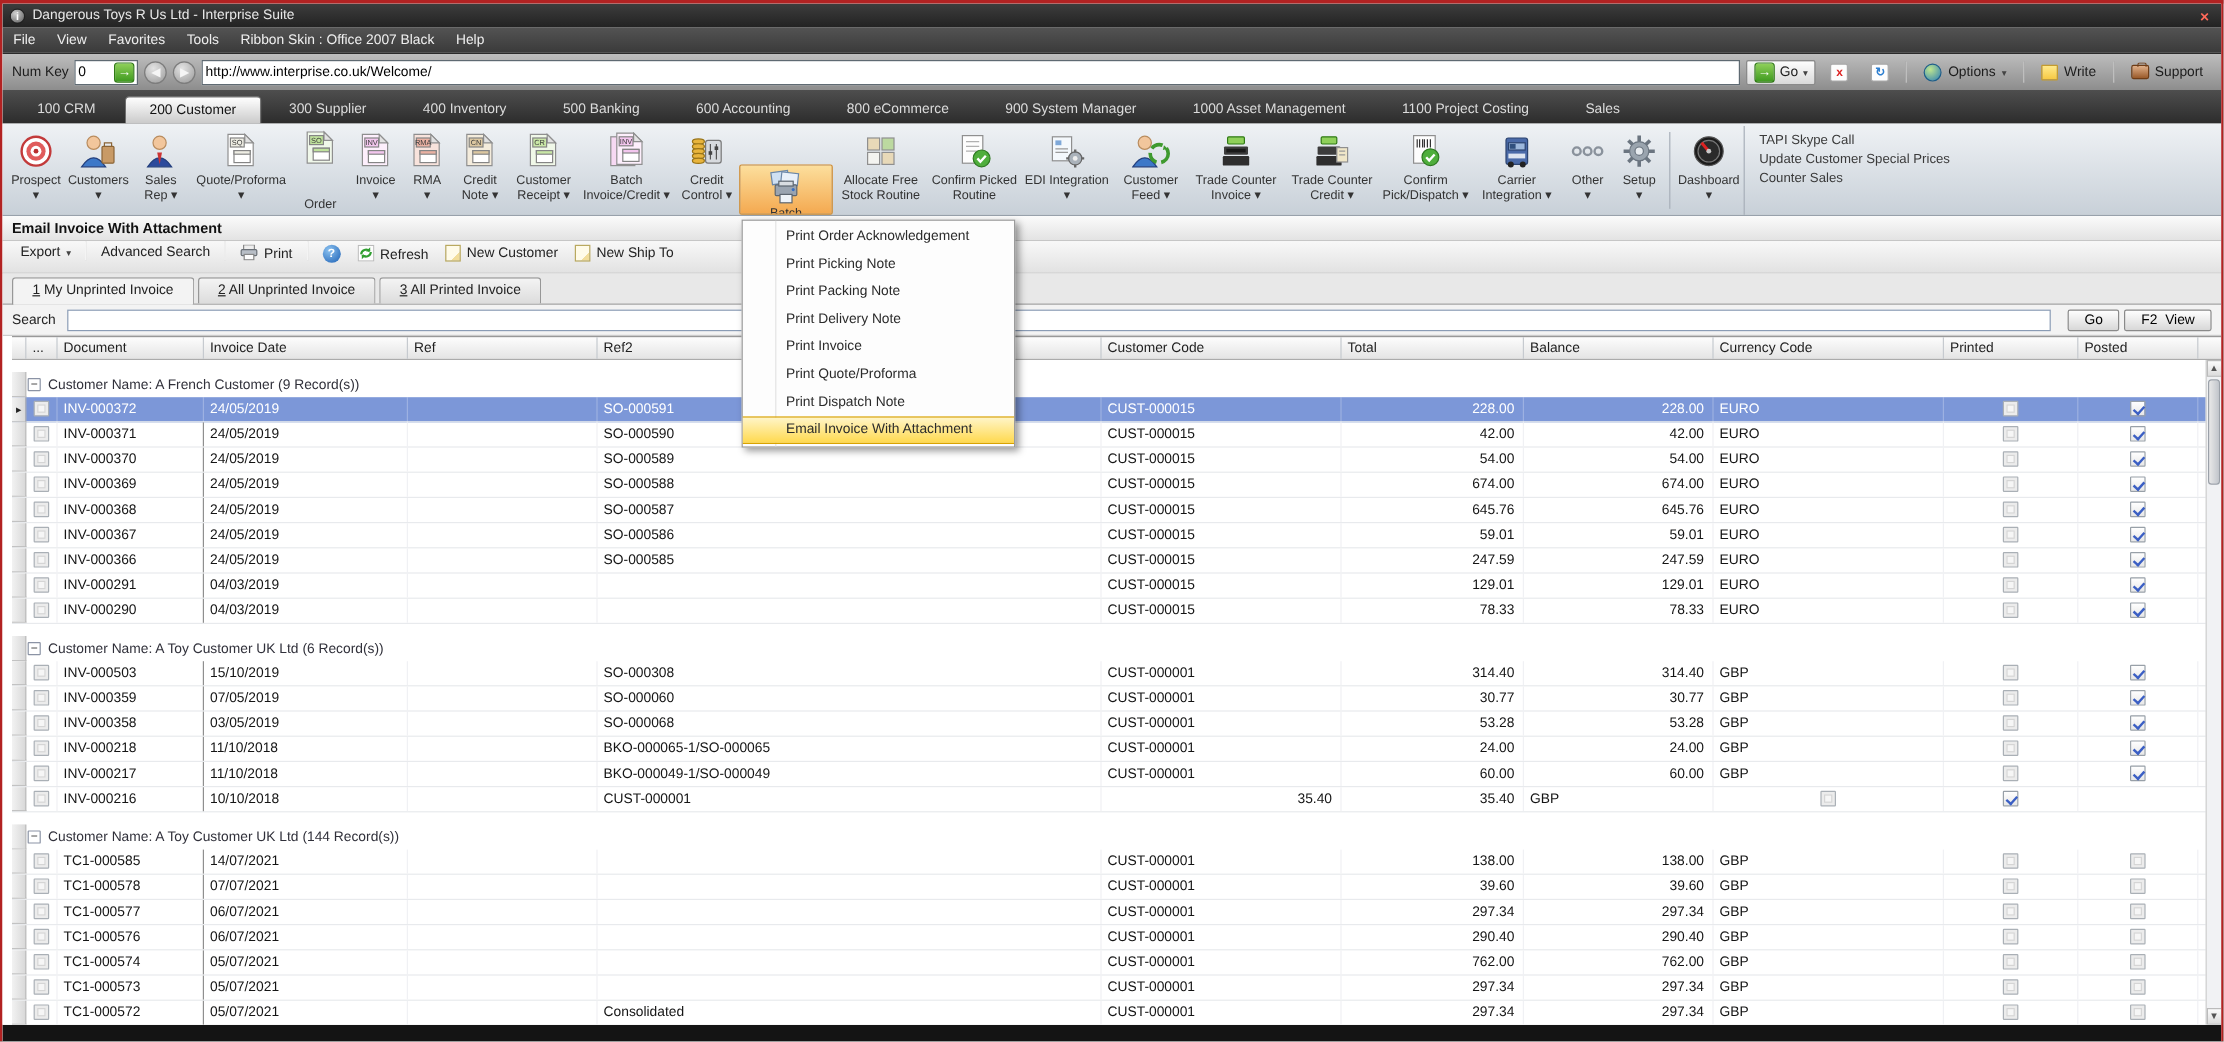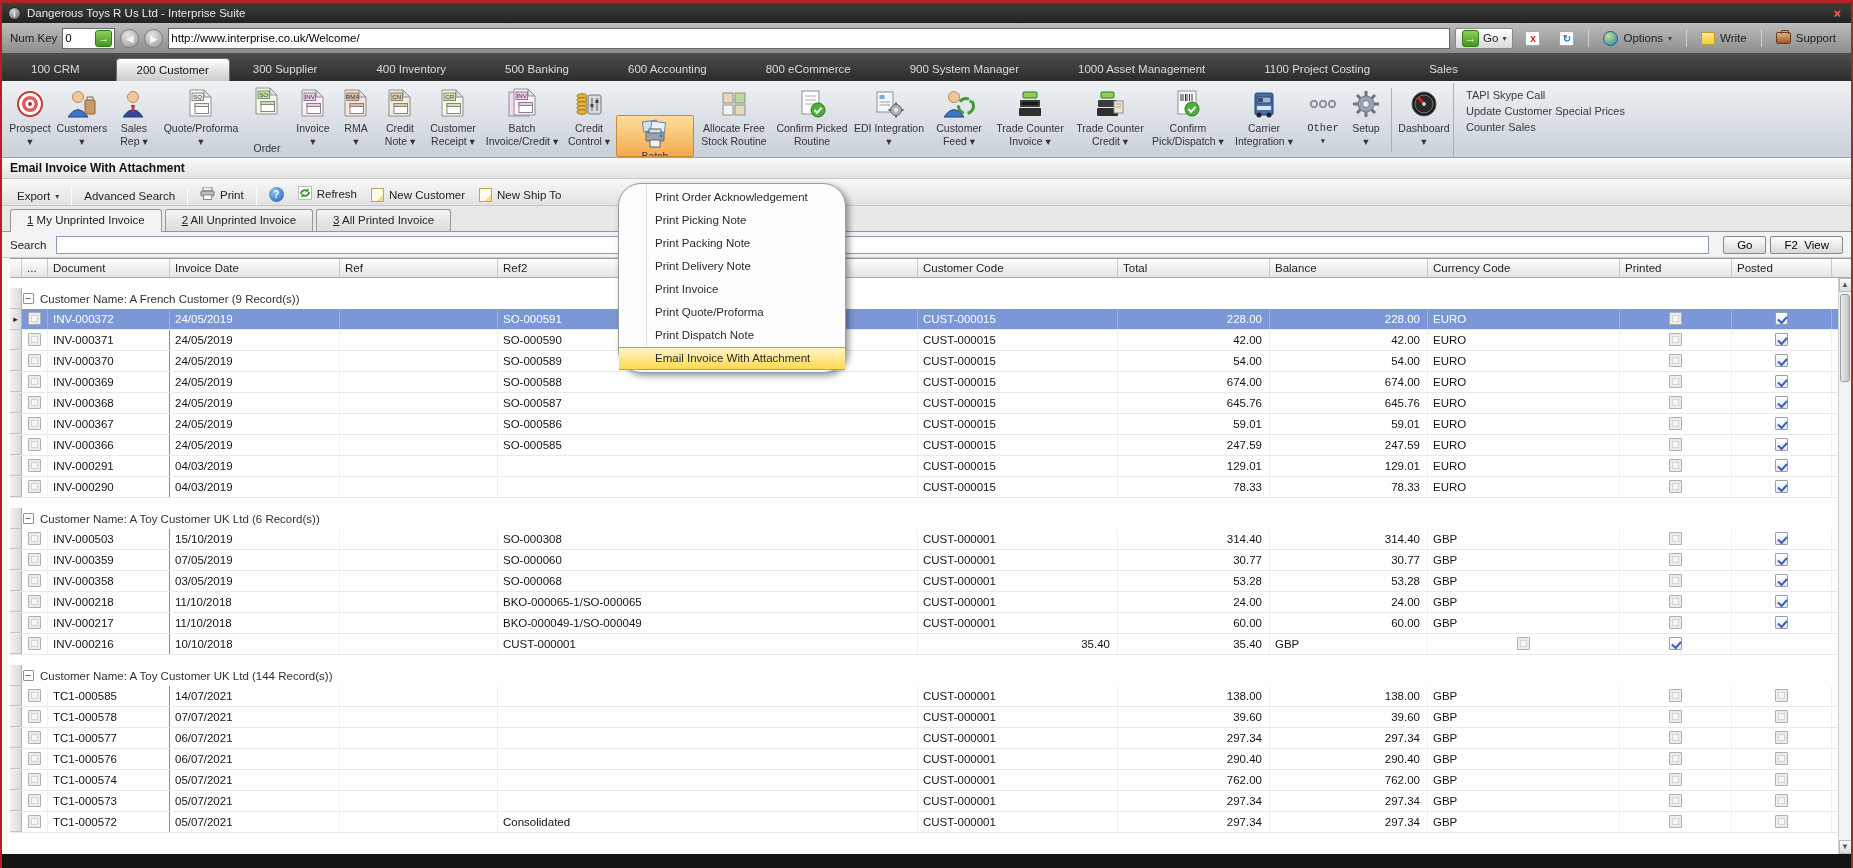--- a/index.html
+++ b/index.html
@@ -25,39 +25,39 @@
   .abar-btn{display:flex;align-items:center;gap:5px;padding:0 7px;height:22px}
   .asep{width:1px;height:18px;background:#747474;border-right:1px solid #cfcfcf;margin:0 2px}
   .i-stop{width:15px;height:15px;background:#fdfdfd;border:1px solid #aaa;color:#d22;font-weight:bold;font-size:10px;line-height:13px;text-align:center;border-radius:2px}
   .i-refresh2{width:15px;height:15px;background:#fdfdfd;border:1px solid #aaa;border-radius:2px;color:#2e7fd0;font-weight:bold;font-size:10px;line-height:13px;text-align:center}
   .i-globe{width:15px;height:15px;border-radius:50%;background:radial-gradient(circle at 35% 30%,#bfe68f,#2d7fb5);border:1px solid #1d5f8a}
   .i-sticky{width:14px;height:13px;background:linear-gradient(#ffe98a,#f7c944);border:1px solid #c49b2e;border-radius:1px}
   .i-case{width:15px;height:12px;background:linear-gradient(#e0b089,#9a5a2a);border:1px solid #6e3c16;border-radius:2px;position:relative}
   .i-case::before{content:"";position:absolute;left:4px;top:-3px;width:6px;height:3px;border:1px solid #6e3c16;border-bottom:none;border-radius:2px 2px 0 0}
   
   .modtabs{height:28px;background:linear-gradient(#4e4e4e,#2c2c2c);display:flex;align-items:flex-end;padding:0 6px;color:#dcdcdc;font-size:11.5px;flex:0 0 auto}
-  .modtab{padding:5px 36px 6px 23px;white-space:nowrap}
+  .modtab{padding:5px 24px 6px 23px;white-space:nowrap}
   .modtab.active{background:linear-gradient(#ffffff,#cacaca);color:#111;border:1px solid #6e6e6e;border-bottom:none;border-radius:4px 4px 0 0;padding:5px 20px}
   
   .ribbon{height:77px;background:linear-gradient(#eff2f5,#c8d0d8);border-bottom:1px solid #98a1ab;display:flex;align-items:stretch;padding:2px 2px 0 4px;flex:0 0 auto;position:relative}
   .rbtn{flex:0 0 auto;display:flex;flex-direction:column;align-items:center;padding-top:2px;font-size:10.5px;color:#333;text-align:center;line-height:1.2;border:1px solid transparent;border-radius:2px;overflow:hidden}
   .rbtn .ricon{height:36px;display:flex;align-items:center;justify-content:center}
   .rbtn.active{background:linear-gradient(#fcdf9d,#f4a950);border-color:#d08a2c}
   .rsep{flex:0 0 1px;background:#a7afb8;margin:5px 3px;width:1px}
   .quicklinks{margin-left:auto;flex:0 0 412px;border-left:1px solid #a7afb8;padding:6px 0 0 12px;display:flex;flex-direction:column;gap:4px;font-size:11px;color:#3a3a3a}
   .qlink{cursor:default}
   svg text{font-family:"Liberation Sans",sans-serif}
   
   .bmenu{position:absolute;width:228px;background:#fdfdfd;border:1px solid #9b9b9b;box-shadow:3px 3px 6px rgba(0,0,0,.4);z-index:60;padding:2px 0}
   .bmenu::before{content:"";position:absolute;left:27px;top:0;bottom:0;width:1px;background:#e3e3e3}
   .bmenu-item{height:23px;line-height:23px;font-size:11.5px;color:#2b2b2b;padding-left:36px;white-space:nowrap;position:relative}
   .bmenu-item.hl{background:linear-gradient(#fff5c8,#ffd94e);border-top:1px solid #d9a300;border-bottom:1px solid #d9a300;height:23px;line-height:21px}
   
   .section-title{height:21px;background:linear-gradient(#fbfbfb,#e3e3e3);border-bottom:1px solid #c6c6c6;font-weight:bold;font-size:12px;color:#111;display:flex;align-items:center;padding-left:8px;flex:0 0 auto}
-  .toolbar{height:27px;background:linear-gradient(#f8f8f8,#e2e2e2);border-bottom:1px solid #c6c6c6;display:flex;align-items:flex-end;font-size:11.5px;color:#222;padding-left:8px;flex:0 0 auto}
+  .toolbar{height:27px;background:linear-gradient(#f8f8f8,#e2e2e2);border-bottom:1px solid #c6c6c6;display:flex;align-items:flex-start;font-size:11.5px;color:#222;padding-left:8px;flex:0 0 auto}
   .titem{display:flex;align-items:center;gap:5px;padding:3px 7px;border-radius:2px}
   .tsep{width:1px;height:16px;background:#bdbdbd;border-right:1px solid #fff;margin:0 5px}
   .arrow-dn{font-size:8px;color:#444}
   .i-help{width:15px;height:15px;border-radius:50%;background:radial-gradient(circle at 35% 30%,#8cc2f0,#1b5fb4);color:#fff;font-size:10px;font-weight:bold;text-align:center;line-height:15px}
   .i-note{width:13px;height:14px;background:linear-gradient(135deg,#fffbe8 70%,#f2dd9a 70%);border:1px solid #b9a95f}
   
   .viewtabs{height:26px;background:#e8e8e8;display:flex;align-items:flex-end;padding-left:8px;border-bottom:1px solid #979797;font-size:11.5px;flex:0 0 auto}
   .vtab{padding:4px 16px 5px 16px;border:1px solid #979797;border-bottom:none;border-radius:3px 3px 0 0;background:linear-gradient(#f4f4f4,#dcdcdc);margin-right:3px;color:#222;position:relative}
   .vtab.active{background:#f3f3f3;top:1px;padding-bottom:6px;font-weight:normal}
   .vtab .u{text-decoration:underline}
@@ -97,20 +97,28 @@
 <body>
 
 <div class="window">
 
   <div class="titlebar">
     <span class="app-icon">i</span>
     <span>Dangerous Toys R Us Ltd - Interprise Suite</span>
     <span class="close-x">×</span>
   </div>
 
+  <div class="menubar">
+      <span class="menu-item">File</span>
+      <span class="menu-item">View</span>
+      <span class="menu-item">Favorites</span>
+      <span class="menu-item">Tools</span>
+      <span class="menu-item">Ribbon Skin : Office 2007 Black</span>
+      <span class="menu-item">Help</span>
+    </div>
 
   <div class="addressbar">
     <span>Num Key</span>
     <span class="numkey-box">
       <input class="numkey-input" value="0" style="">
       <span class="sq-green">→</span>
     </span>
     <span class="nav-circle">◀</span>
     <span class="nav-circle">▶</span>
     <input class="url-input" value="http://www.interprise.co.uk/Welcome/" style="">
@@ -456,21 +464,21 @@
             <rect x="9" y="9" width="14" height="6" fill="#9db8dc" stroke="#2c4470"></rect>
             <rect x="9" y="18" width="14" height="4" fill="#dce4f0"></rect>
             <rect x="10" y="10" width="5" height="4" fill="#30507e"></rect>
             <circle cx="11" cy="27" r="2.5" fill="#222"></circle>
             <circle cx="21" cy="27" r="2.5" fill="#222"></circle>
           </svg>
         </span>
         <div>Carrier</div>
         <div>Integration ▾</div>
       </div>
-      <div class="rbtn" style="width: 42px; font-family: Liberation Mono, monospace;">
+      <div class="rbtn" style="width: 42px;">
         <span class="ricon">
           <svg width="32" height="32" viewBox="0 0 32 32">
             <g fill="none" stroke="#8a929c" stroke-width="2">
               <circle cx="7" cy="16" r="3.2"></circle>
               <circle cx="16" cy="16" r="3.2"></circle>
               <circle cx="25" cy="16" r="3.2"></circle>
             </g>
           </svg>
         </span>
         <div>Other</div>
@@ -927,21 +935,21 @@
       </div>
     <div class="vscroll">
       <span class="sarrow">▲</span>
       <span class="sthumb"></span>
       <span class="sarrow">▼</span>
     </div>
   </div>
 
   <div class="bottombar"></div>
 
-  <div class="bmenu" style="left: 616px; top: 180px; border-radius: 23px;">
+  <div class="bmenu" style="left: 616px; top: 180px;">
       <div class="bmenu-item">Print Order Acknowledgement</div>
       <div class="bmenu-item">Print Picking Note</div>
       <div class="bmenu-item">Print Packing Note</div>
       <div class="bmenu-item">Print Delivery Note</div>
       <div class="bmenu-item">Print Invoice</div>
       <div class="bmenu-item">Print Quote/Proforma</div>
       <div class="bmenu-item">Print Dispatch Note</div>
       <div class="bmenu-item hl">Email Invoice With Attachment</div>
     </div>
 </div>

